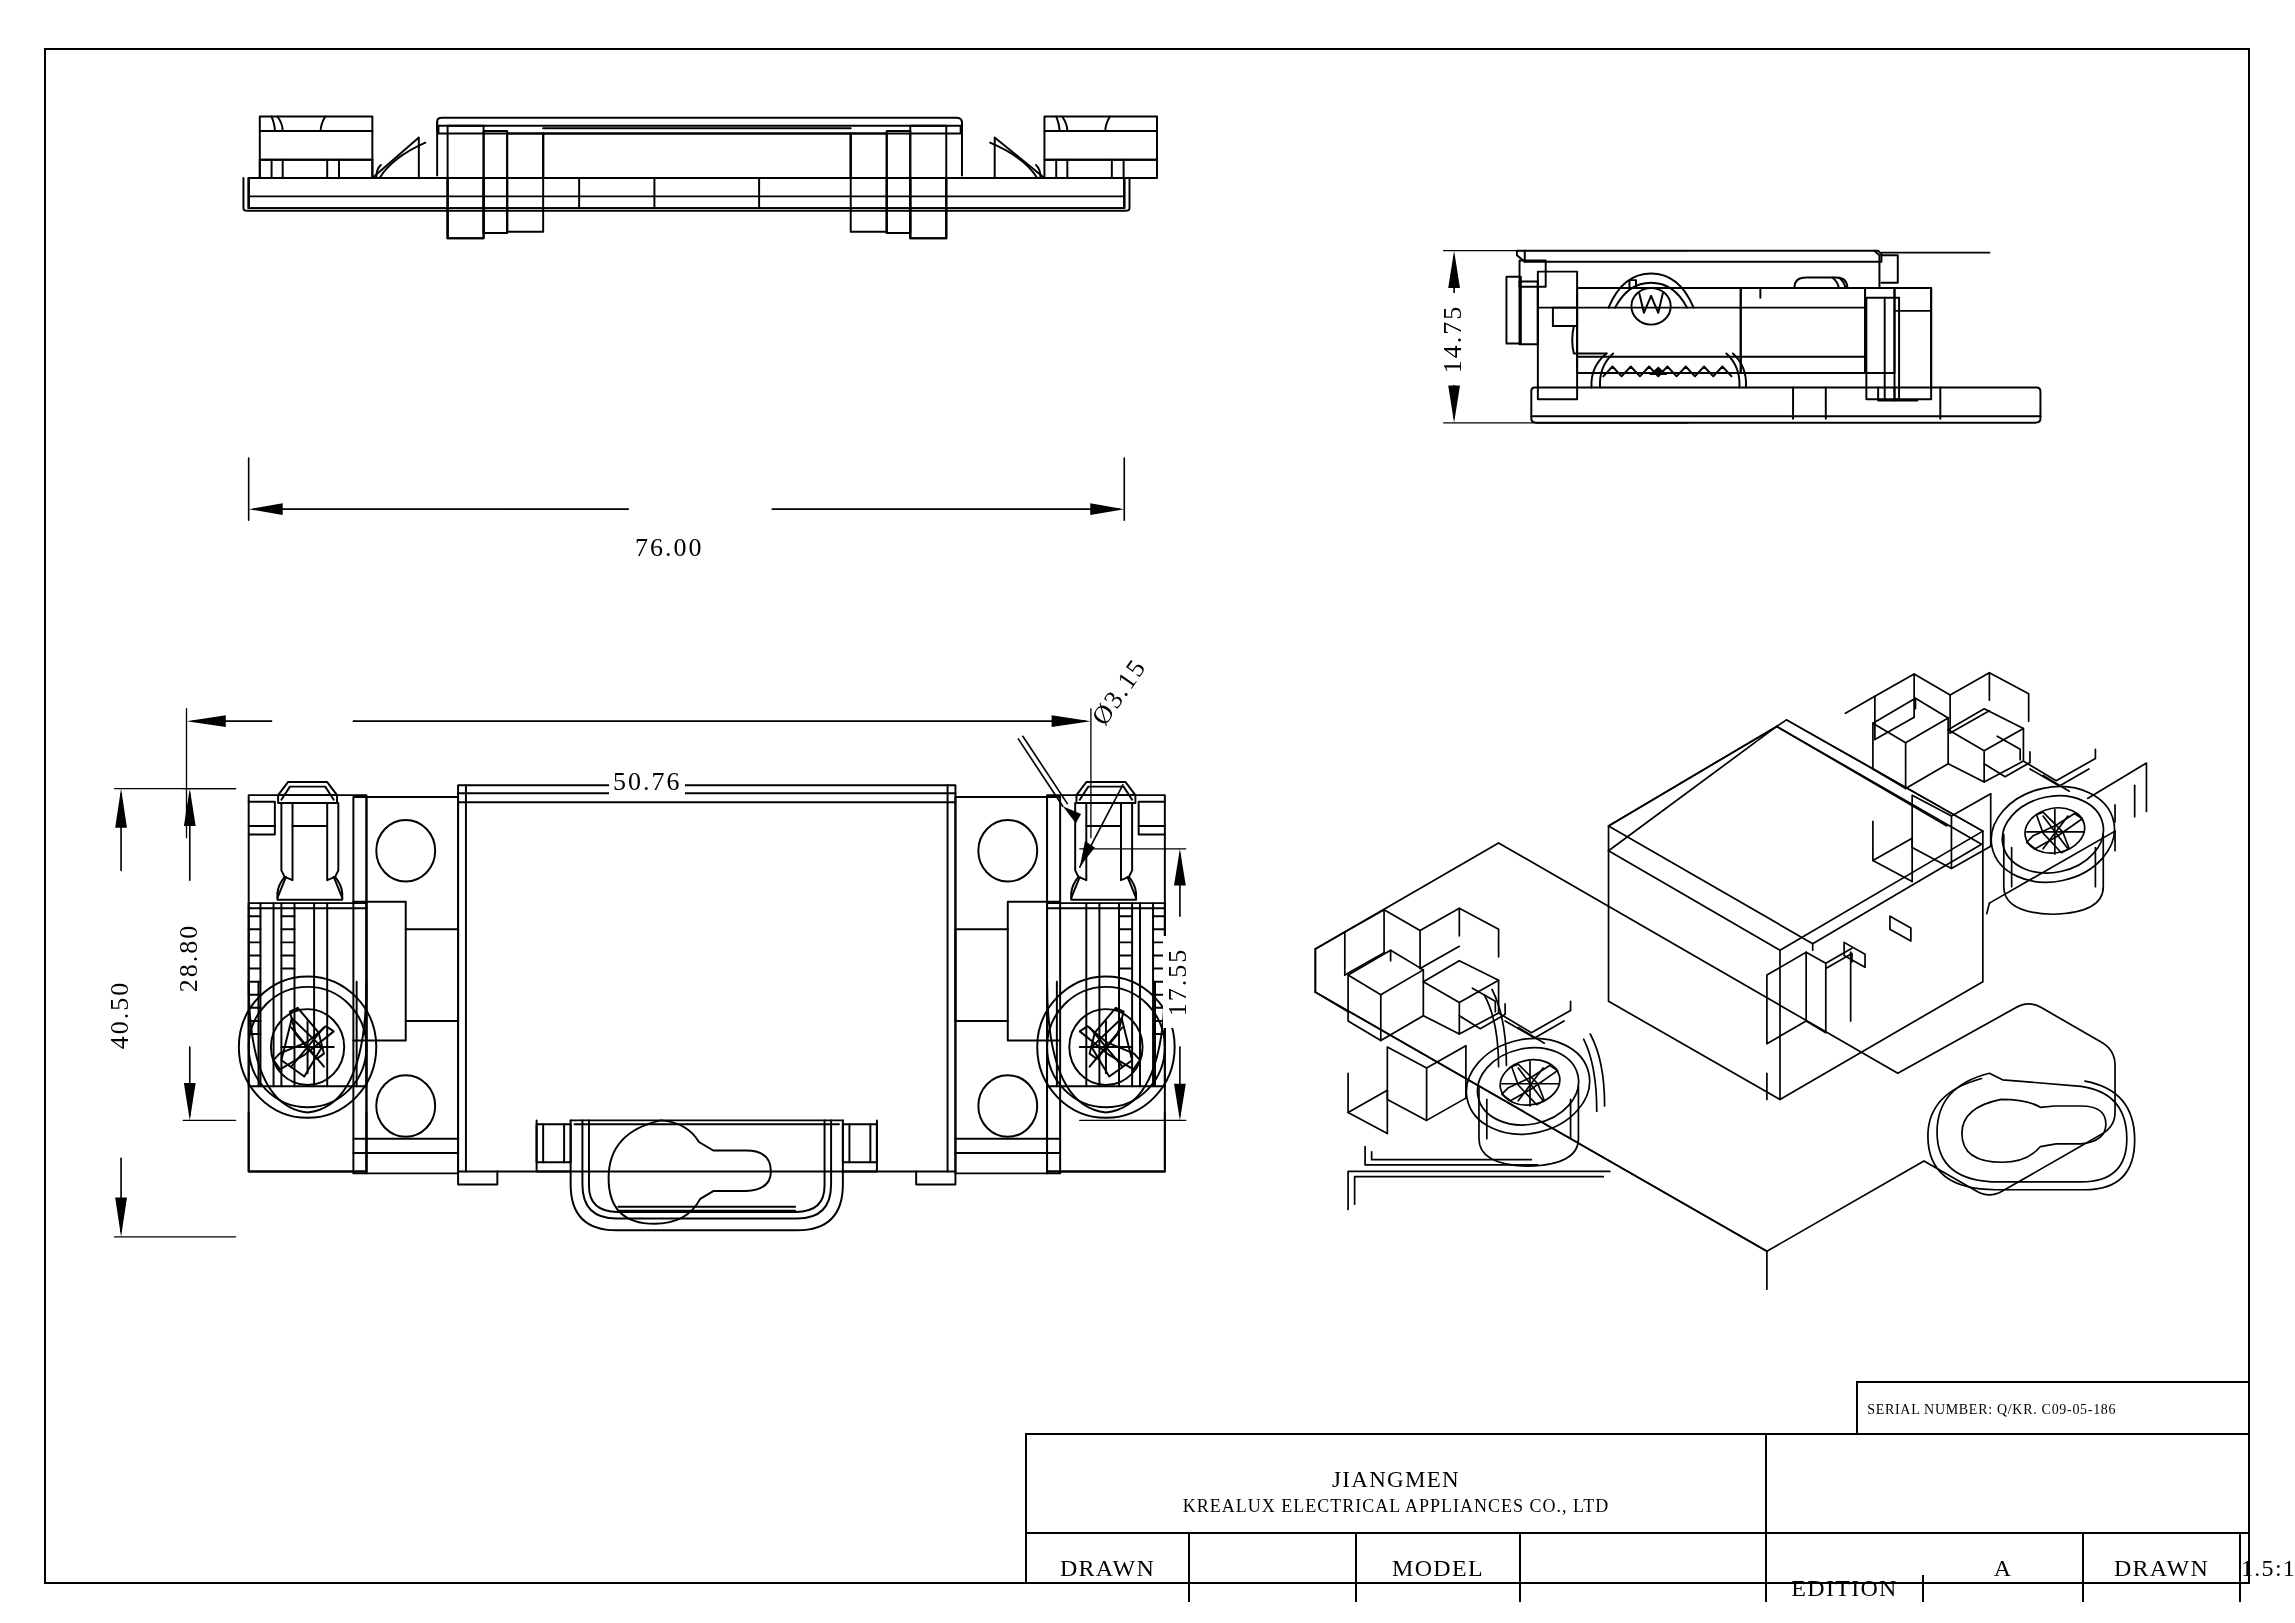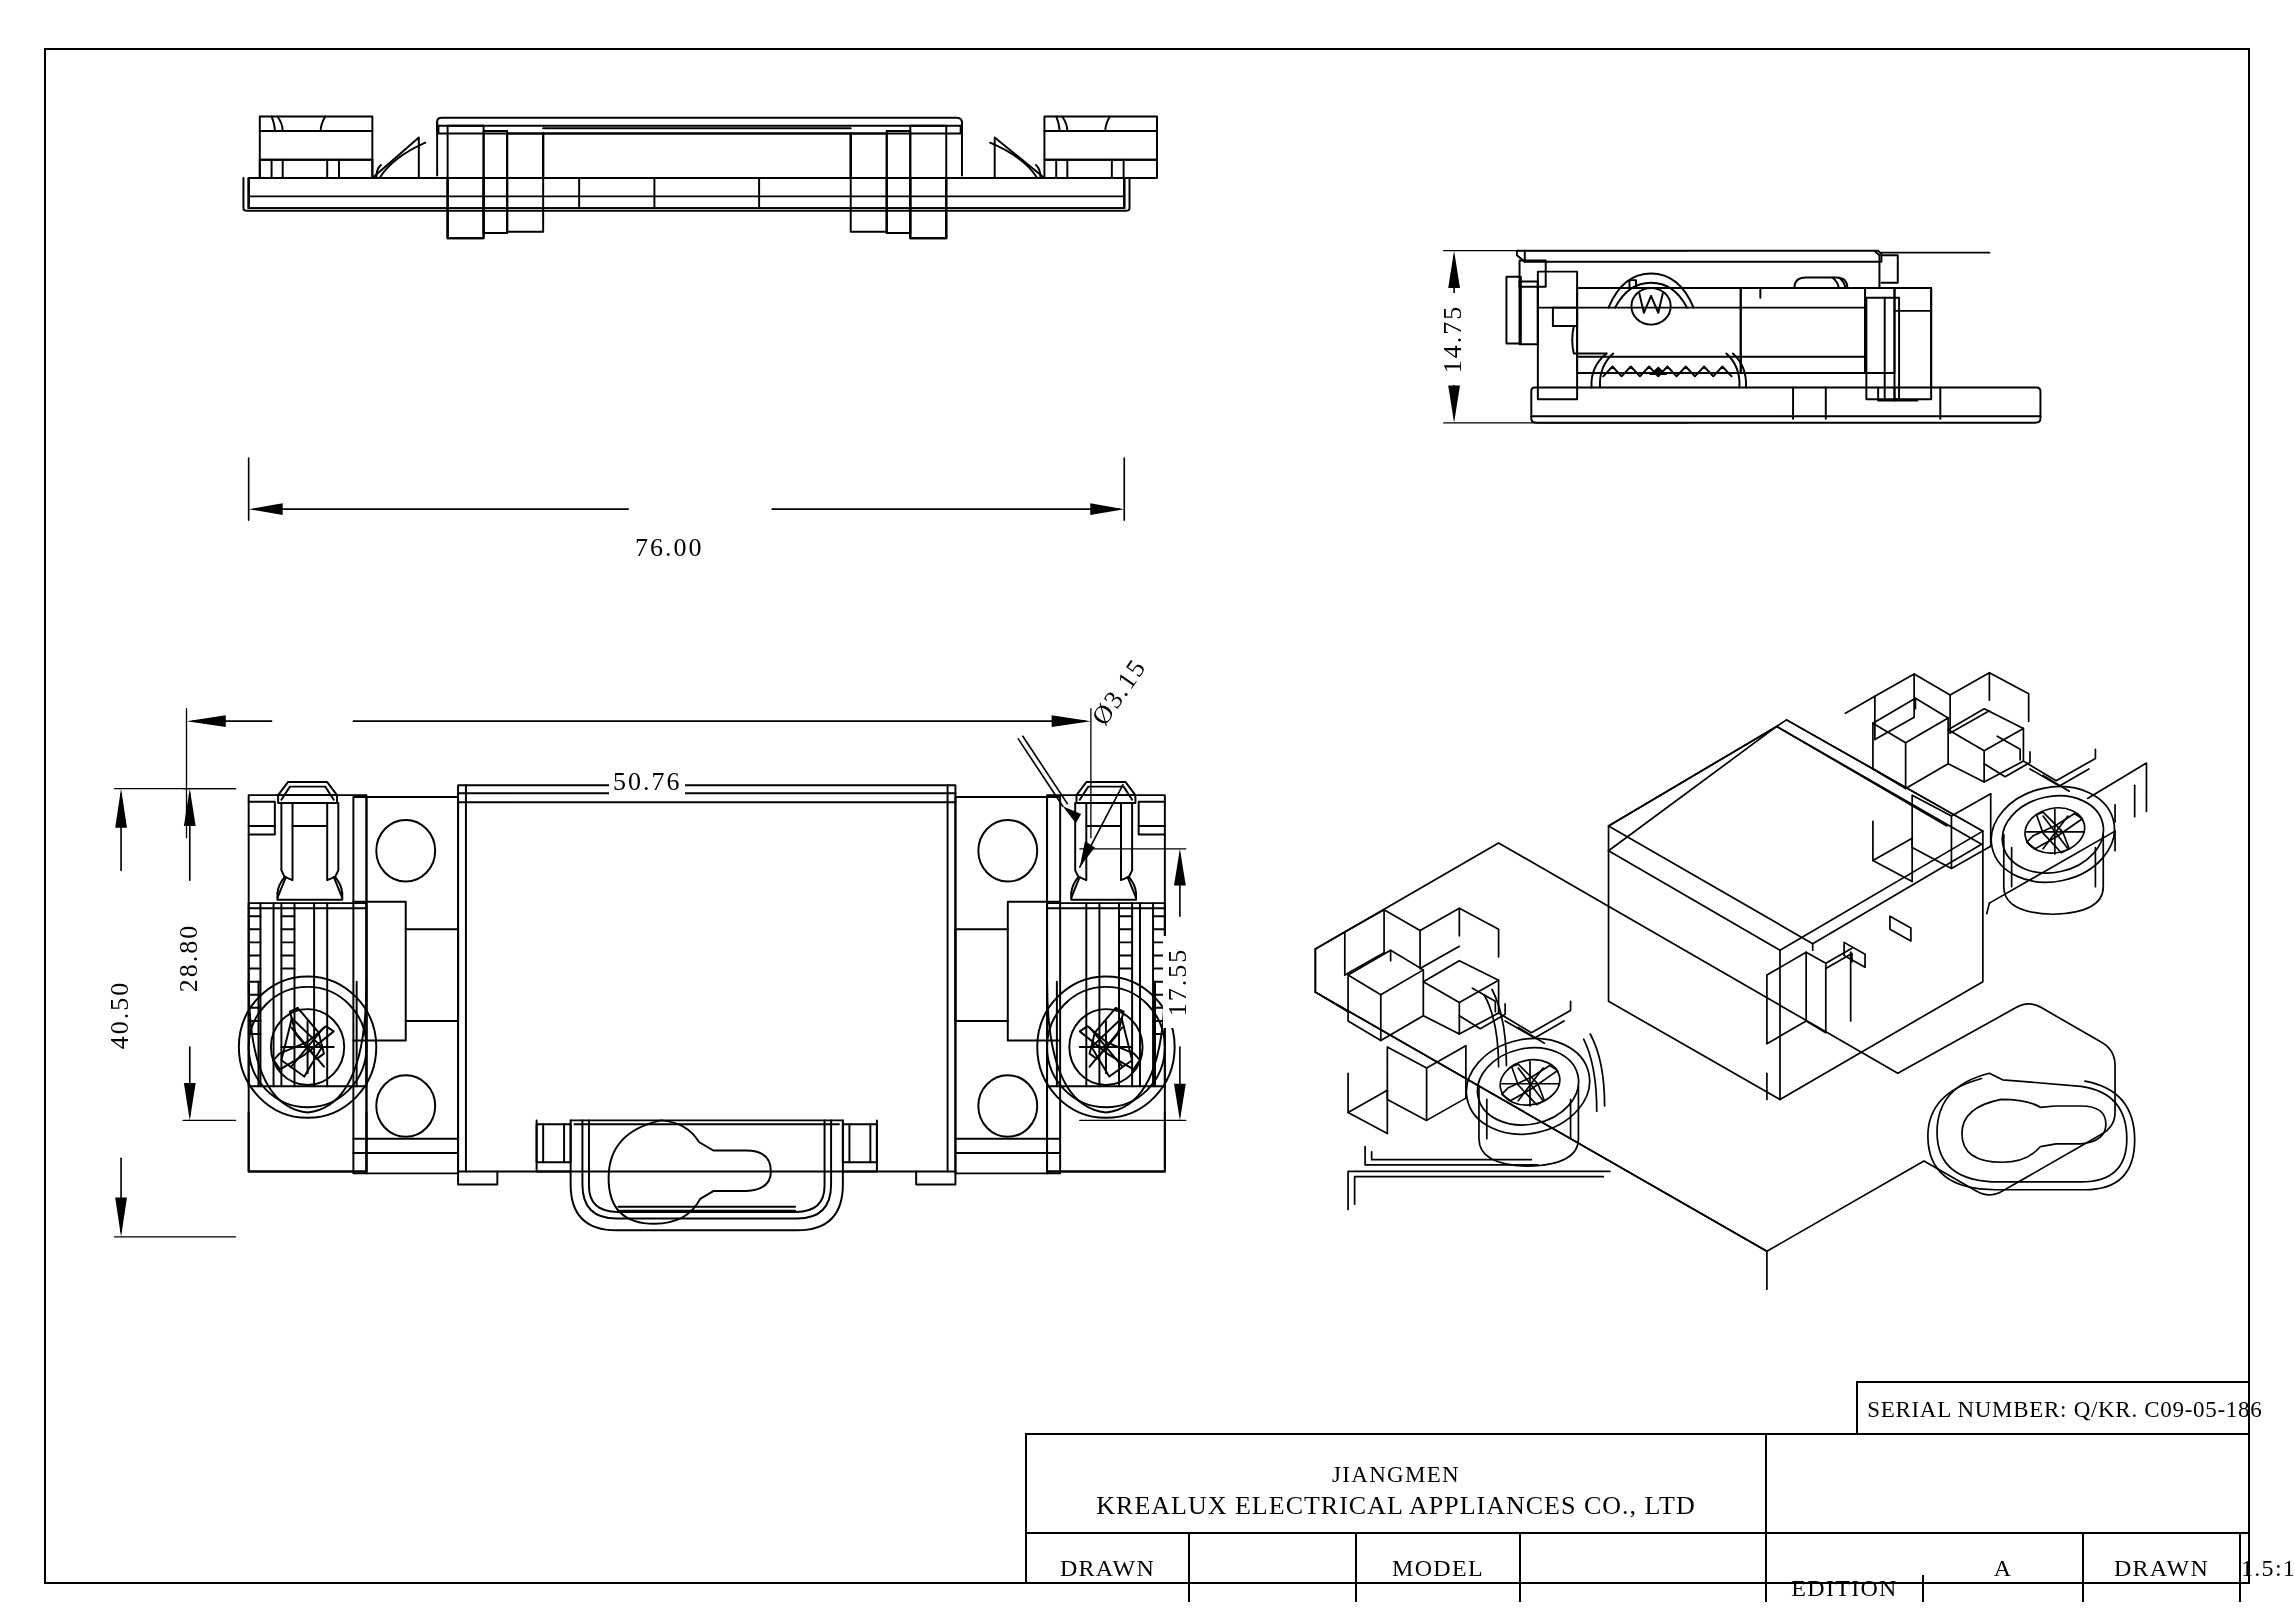--- a/index.html
+++ b/index.html
@@ -58,21 +58,21 @@
     align-items: center;
     justify-content: center;
     padding-top: 16px;
   }
   .company-line1 {
     font-size: 23px;
     letter-spacing: 1.3px;
     line-height: 1.25;
   }
   .company-line2 {
-    font-size: 26px;
+    font-size: 18px;
     letter-spacing: 1px;
     line-height: 1.25;
     white-space: nowrap;
   }
   #tb-model {
     flex: 1 1 auto;
     position: relative;
   }
   .model-label {
     position: absolute;
@@ -115,21 +115,21 @@
     position: absolute;
     left: 1856px;
     top: 1381px;
     width: 394px;
     height: 55px;
     border: 2.6px solid #000;
     border-bottom: none;
     display: flex;
     align-items: center;
     padding-left: 9.2px;
-    font-size: 23px;
+    font-size: 14px;
     letter-spacing: 0.7px;
     background: #fff;
     white-space: nowrap;
   }
 
   
   .dimtext {
     position: absolute;
     font-size: 26px;
     letter-spacing: 2px;

